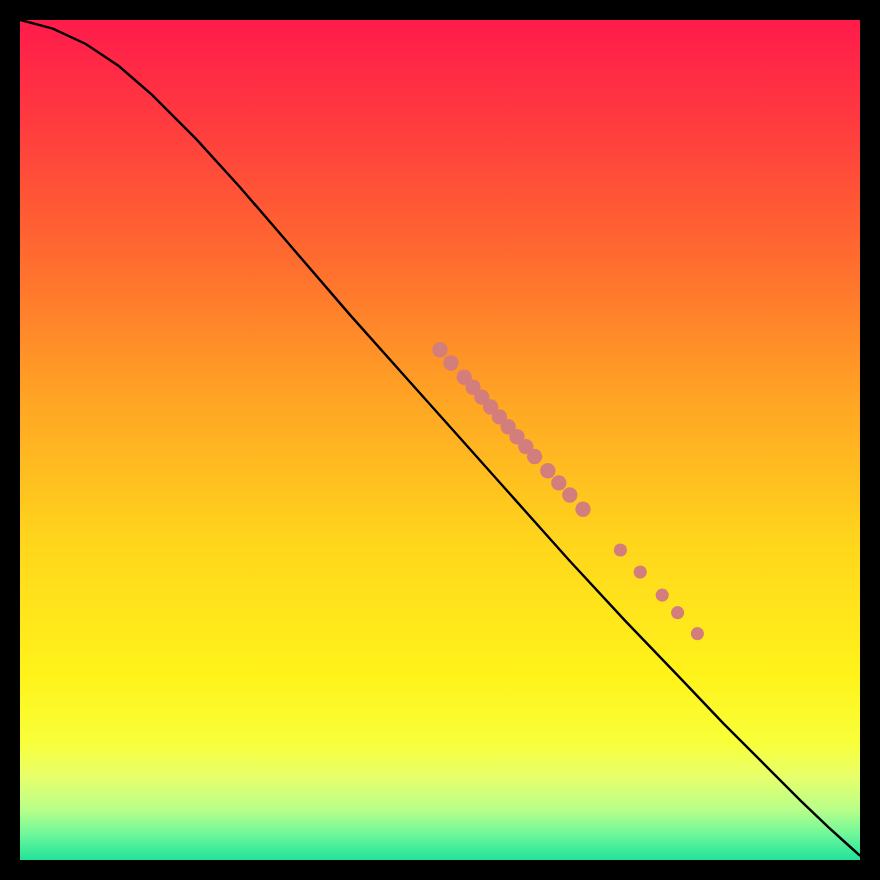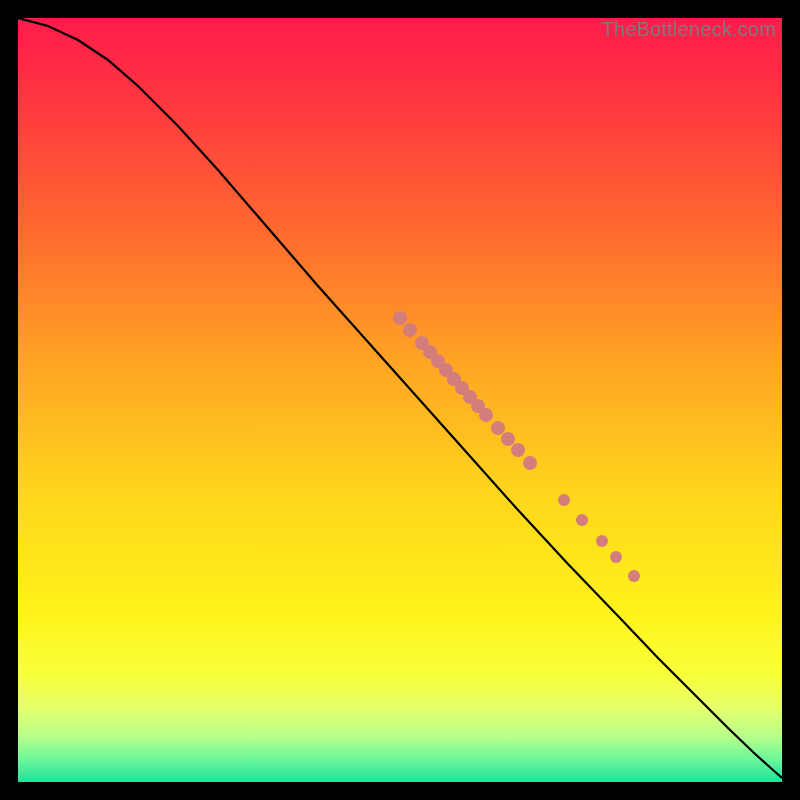--- a/index.html
+++ b/index.html
@@ -45,21 +45,20 @@
     width: 764px;
     height: 764px;
     display: block;
   }
 </style>
 </head>
 <body>
 
 <div class="frame">
   <div class="plot">
-    <div class="watermark">TheBottleneck.com</div>
     <svg id="chart-svg" viewBox="0 0 764 764" preserveAspectRatio="none">
       <defs>
         <linearGradient id="bg-grad" x1="0" y1="0" x2="0" y2="1">
             <stop offset="0%" stop-color="#ff1b4b"></stop>
             <stop offset="12%" stop-color="#ff3a3f"></stop>
             <stop offset="28.000000000000004%" stop-color="#ff6a2f"></stop>
             <stop offset="45%" stop-color="#ffa424"></stop>
             <stop offset="62%" stop-color="#ffd51c"></stop>
             <stop offset="78%" stop-color="#fff31a"></stop>
             <stop offset="86%" stop-color="#f8ff3a"></stop>

